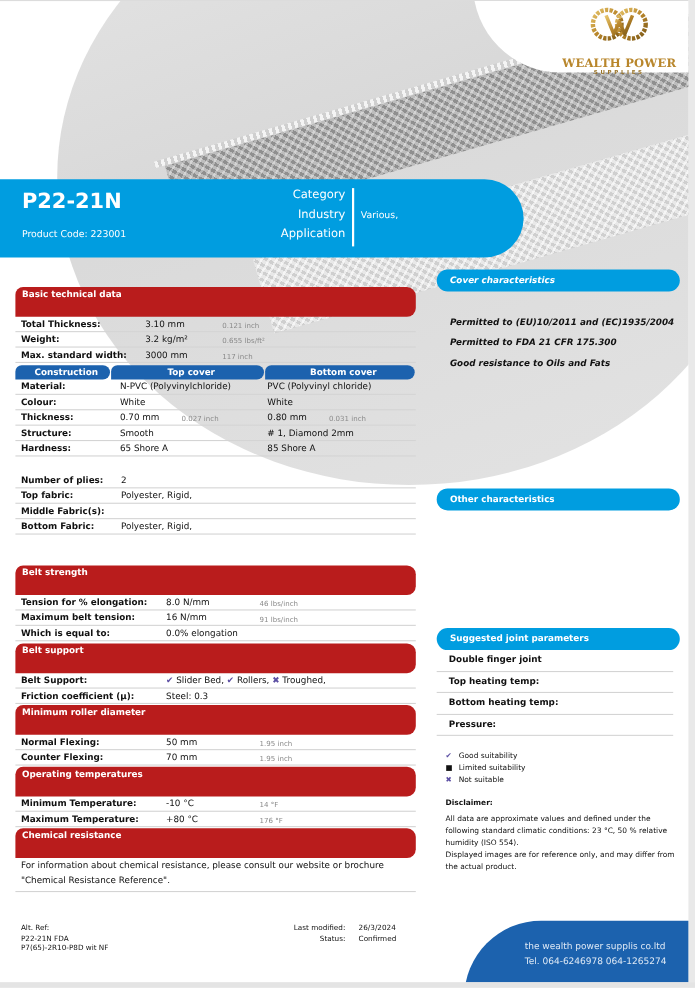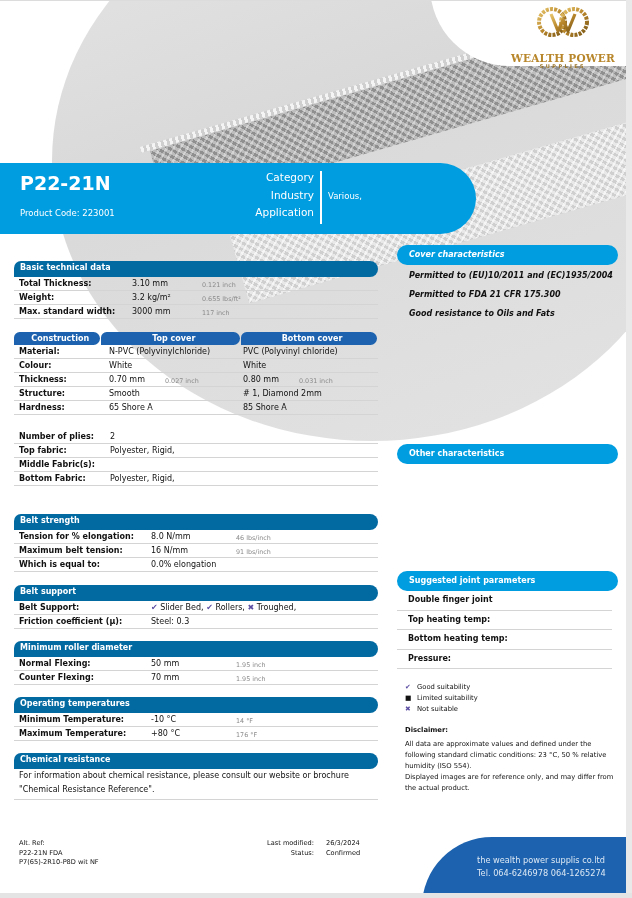--- a/index.html
+++ b/index.html
@@ -26,21 +26,21 @@
   
   .title-band { position: absolute; left: 0; top: 162px; width: 476px; height: 71px; background: #009de0; border-radius: 0 36px 36px 0; color: #fff; }
   .product-title { position: absolute; left: 20px; top: 9px; font-size: 19px; font-weight: bold; }
   .product-code { position: absolute; left: 20px; top: 45px; font-size: 8.5px; }
   .meta-labels { position: absolute; left: 240px; top: 6px; width: 74px; text-align: right; font-size: 10.5px; line-height: 17.5px; }
   .meta-divider { position: absolute; left: 320px; top: 8px; width: 2px; height: 53px; background: #fff; }
   .meta-value { position: absolute; left: 328px; top: 28px; font-size: 8.5px; }
 
   
   .section { position: absolute; left: 14px; width: 364px; }
-  .sec-head { height: 16px; background: #0369a1; color: #fff; font-size: 8px; font-weight: bold; line-height: 13px; padding-left: 6px; border-radius: 7px 8px 8px 0; }
+  .sec-head { height: 27px; background: #b91c1c; color: #fff; font-size: 8px; font-weight: bold; line-height: 13px; padding-left: 6px; border-radius: 7px 8px 8px 0; }
   .row { position: relative; height: 14px; border-bottom: 1px solid #d4d4d4; font-size: 8px; line-height: 14px; padding-left: 5px; }
   .row .lbl { position: absolute; left: 5px; font-weight: bold; white-space: nowrap; }
   .row .val { position: absolute; white-space: nowrap; }
   .row .sub { position: absolute; font-size: 6.4px; color: #8a8a8a; white-space: nowrap; top: 1px; }
 
   .cons-heads { display: flex; height: 13px; }
   .cons-heads .h { background: #1c62ae; color: #fff; font-size: 8px; font-weight: bold; line-height: 13px; padding-left: 6px; border-radius: 7px 8px 8px 0; margin-right: 1px; }
 
   .chem-text { font-size: 8px; line-height: 14px; padding: 0 5px 2px 5px; border-bottom: 1px solid #d4d4d4; }
 
@@ -240,21 +240,21 @@
     </div>
   </div>
 
   <div class="section" style="top:752px;">
     <div class="sec-head">Chemical resistance</div>
     <div class="chem-text">For information about chemical resistance, please consult our website or brochure "Chemical Resistance Reference".</div>
   </div>
 
   <div class="right-col" style="top:244px;font-style:italic;">
     <div class="rhead">Cover characteristics</div>
-    <div class="rline" style="margin-top:1px">Permitted to (EU)10/2011 and (EC)1935/2004</div>
+    <div class="rline" style="margin-top:18px">Permitted to (EU)10/2011 and (EC)1935/2004</div>
     <div class="rline">Permitted to FDA 21 CFR 175.300</div>
     <div class="rline">Good resistance to Oils and Fats</div>
   </div>
 
   <div class="right-col" style="top:443px;">
     <div class="rhead">Other characteristics</div>
   </div>
 
   <div class="right-col" style="top:570px;">
     <div class="rhead">Suggested joint parameters</div>

